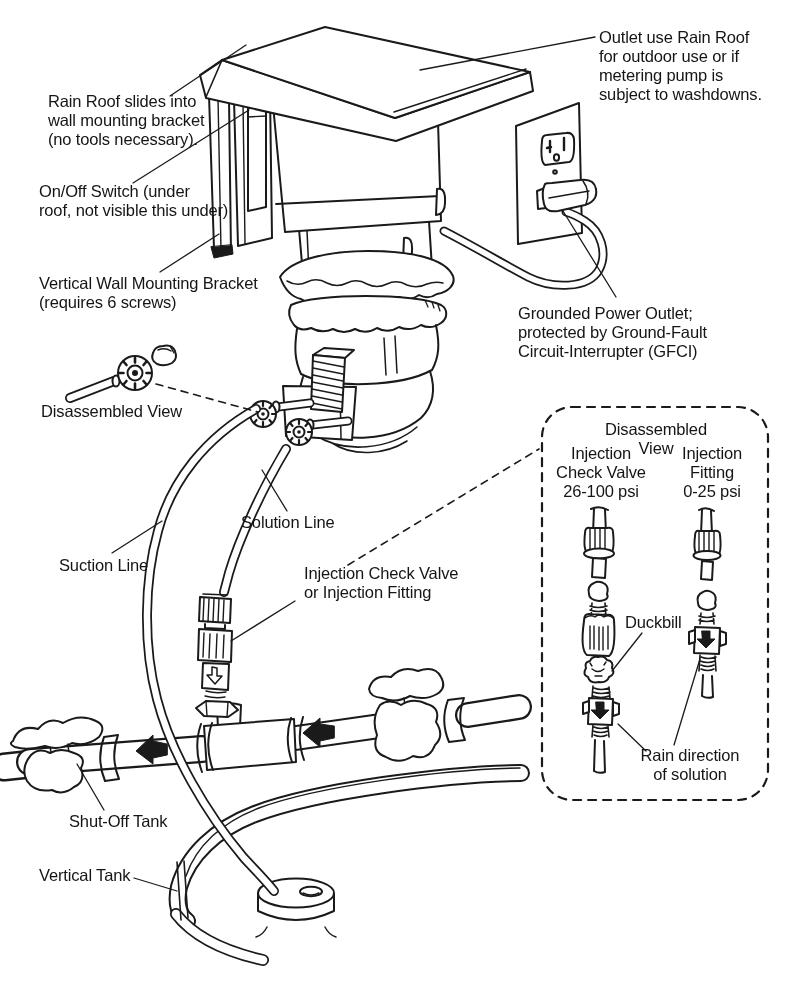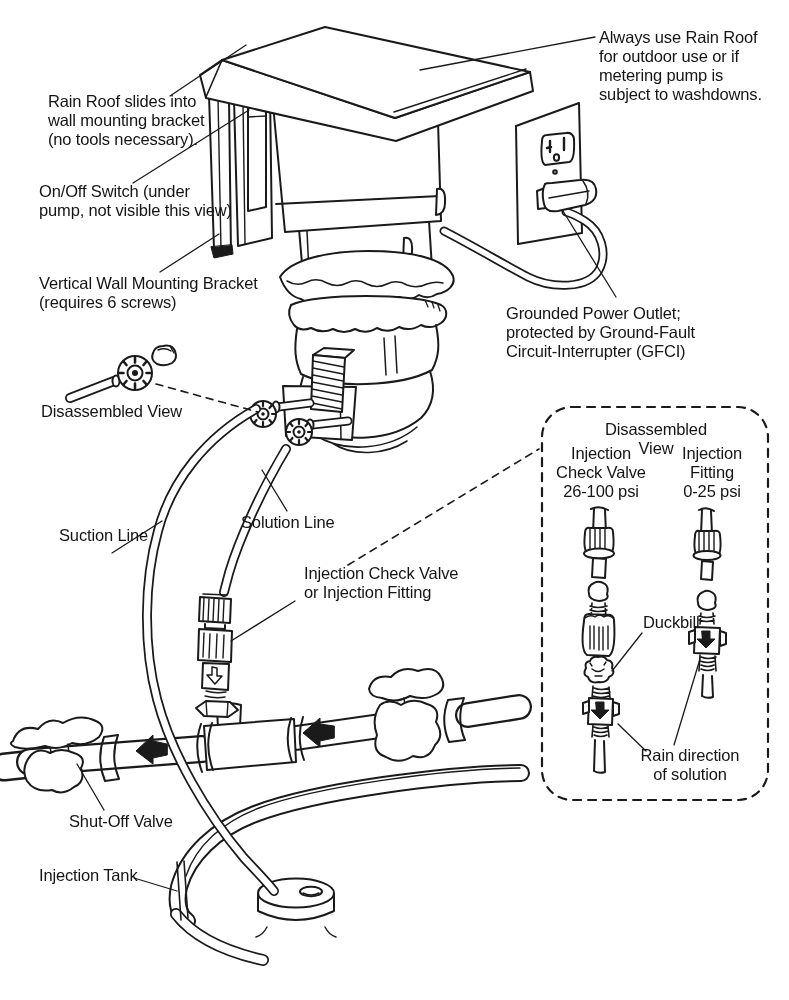--- a/index.html
+++ b/index.html
@@ -240,41 +240,41 @@
   <g stroke-width="1.6" stroke-dasharray="7 6">
     <path d="M156,384 L258,412"></path>
     <path d="M348,565 L539,449"></path>
   </g>
  </g>
 </svg>
 
 <div class="label" style="left:48px;top:92px">Rain Roof slides into
 wall mounting bracket
 (no tools necessary).</div>
-<div class="label" style="left:599px;top:28px">Always use Rain Roof
+<div class="label" style="left:599px;top:28px">Outlet use Rain Roof
 for outdoor use or if
 metering pump is
 subject to washdowns.</div>
 <div class="label" style="left:39px;top:182px">On/Off Switch (under
-pump, not visible this view)</div>
+roof, not visible this under)</div>
 <div class="label" style="left:39px;top:274px">Vertical Wall Mounting Bracket
 (requires 6 screws)</div>
-<div class="label" style="left:506px;top:304px">Grounded Power Outlet;
+<div class="label" style="left:518px;top:304px">Grounded Power Outlet;
 protected by Ground-Fault
 Circuit-Interrupter (GFCI)</div>
 <div class="label" style="left:41px;top:402px">Disassembled View</div>
 <div class="label" style="left:241px;top:513px">Solution Line</div>
-<div class="label" style="left:59px;top:526px">Suction Line</div>
+<div class="label" style="left:59px;top:556px">Suction Line</div>
 <div class="label" style="left:304px;top:564px">Injection Check Valve
 or Injection Fitting</div>
-<div class="label" style="left:69px;top:812px">Shut-Off Valve</div>
-<div class="label" style="left:39px;top:866px">Injection Tank</div>
+<div class="label" style="left:69px;top:812px">Shut-Off Tank</div>
+<div class="label" style="left:39px;top:866px">Vertical Tank</div>
 
 <div class="label ctr" style="left:656px;top:420px">Disassembled View</div>
 <div class="label ctr" style="left:601px;top:444px">Injection
 Check Valve
 26-100 psi</div>
 <div class="label ctr" style="left:712px;top:444px">Injection
 Fitting
 0-25 psi</div>
-<div class="label" style="left:643px;top:613px">Duckbill</div>
+<div class="label" style="left:625px;top:613px">Duckbill</div>
 <div class="label ctr" style="left:690px;top:746px">Rain direction
 of solution</div>
 
 </body></html>

